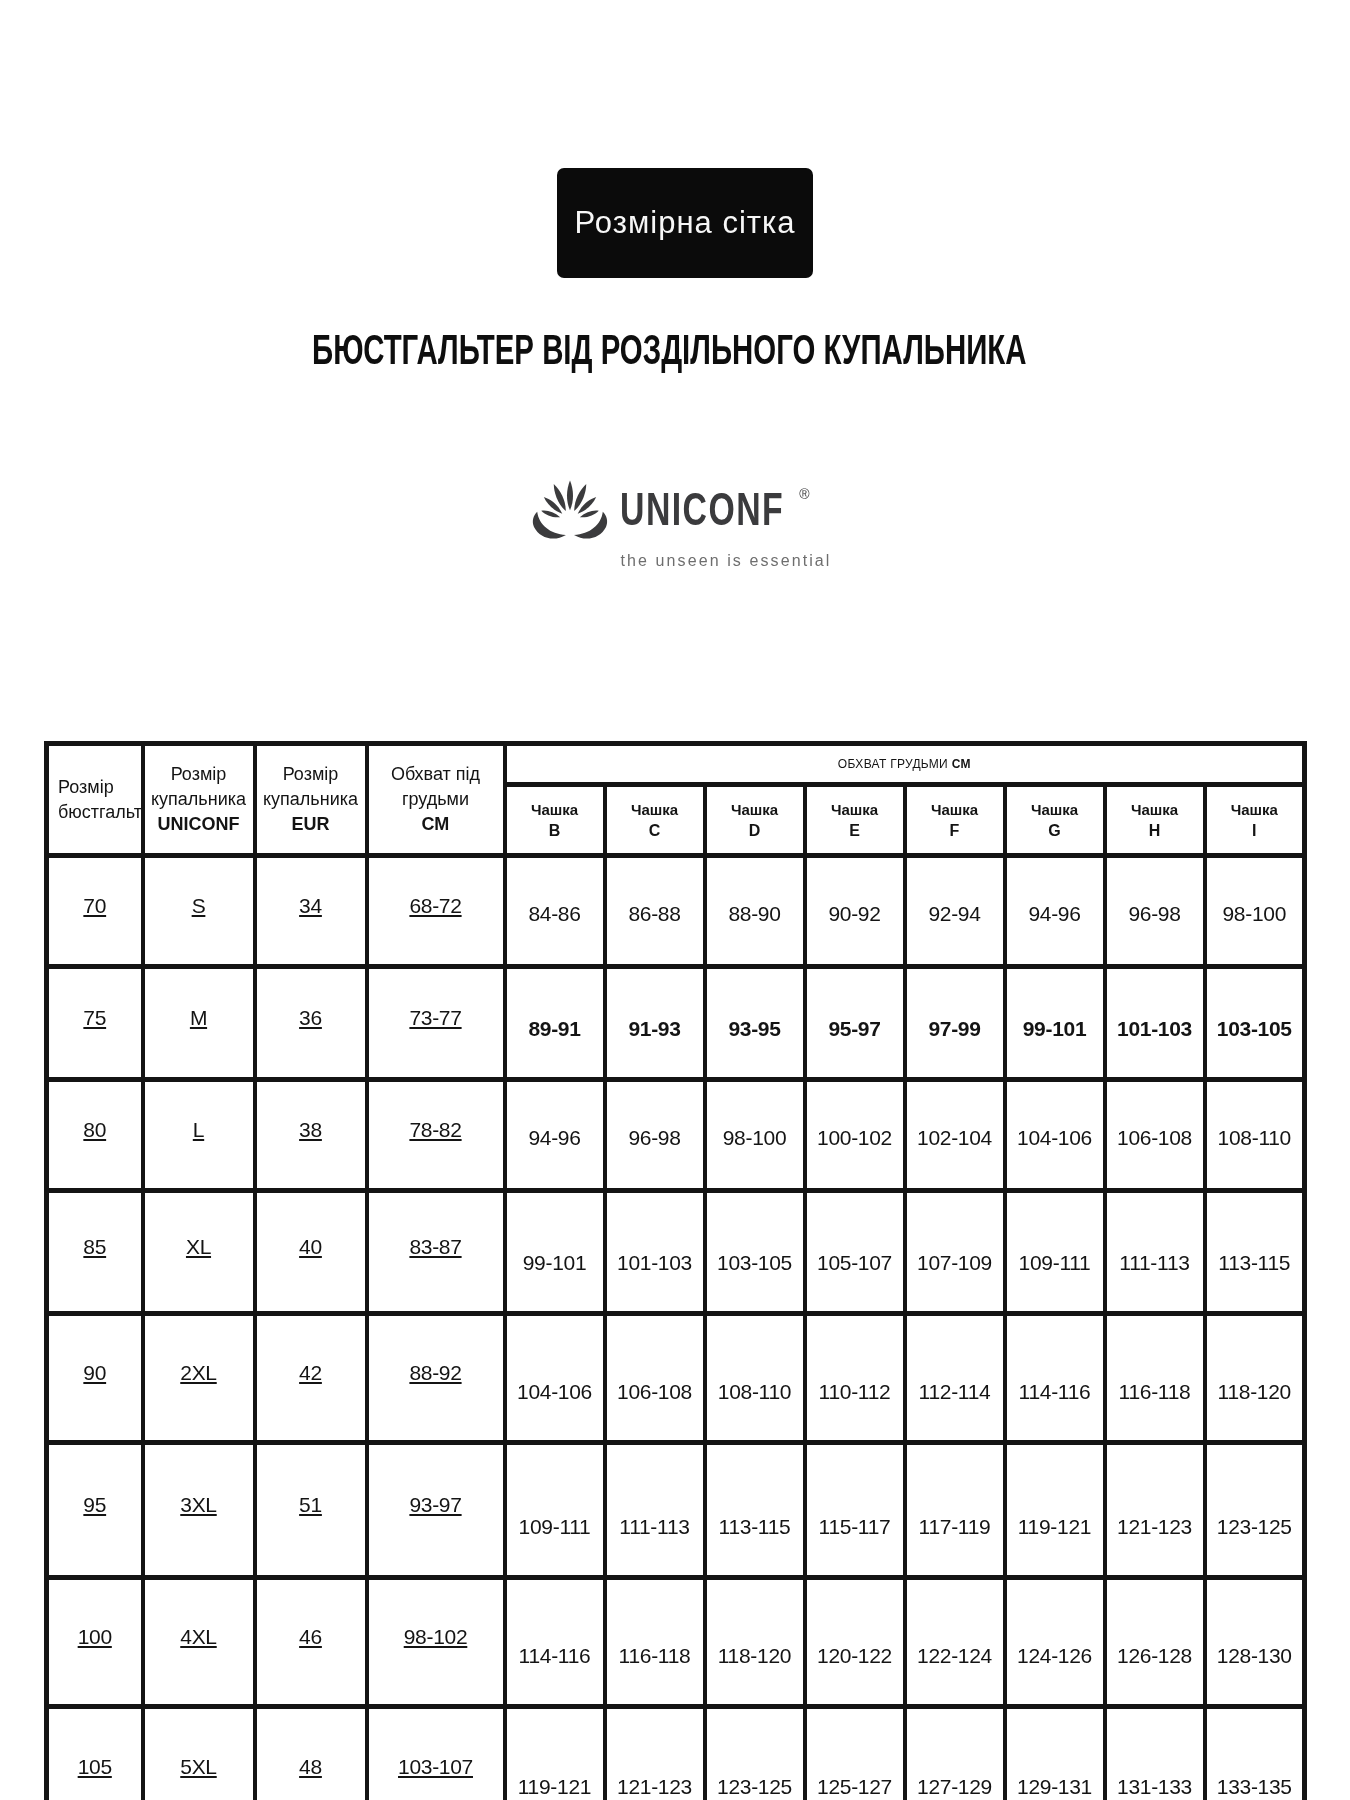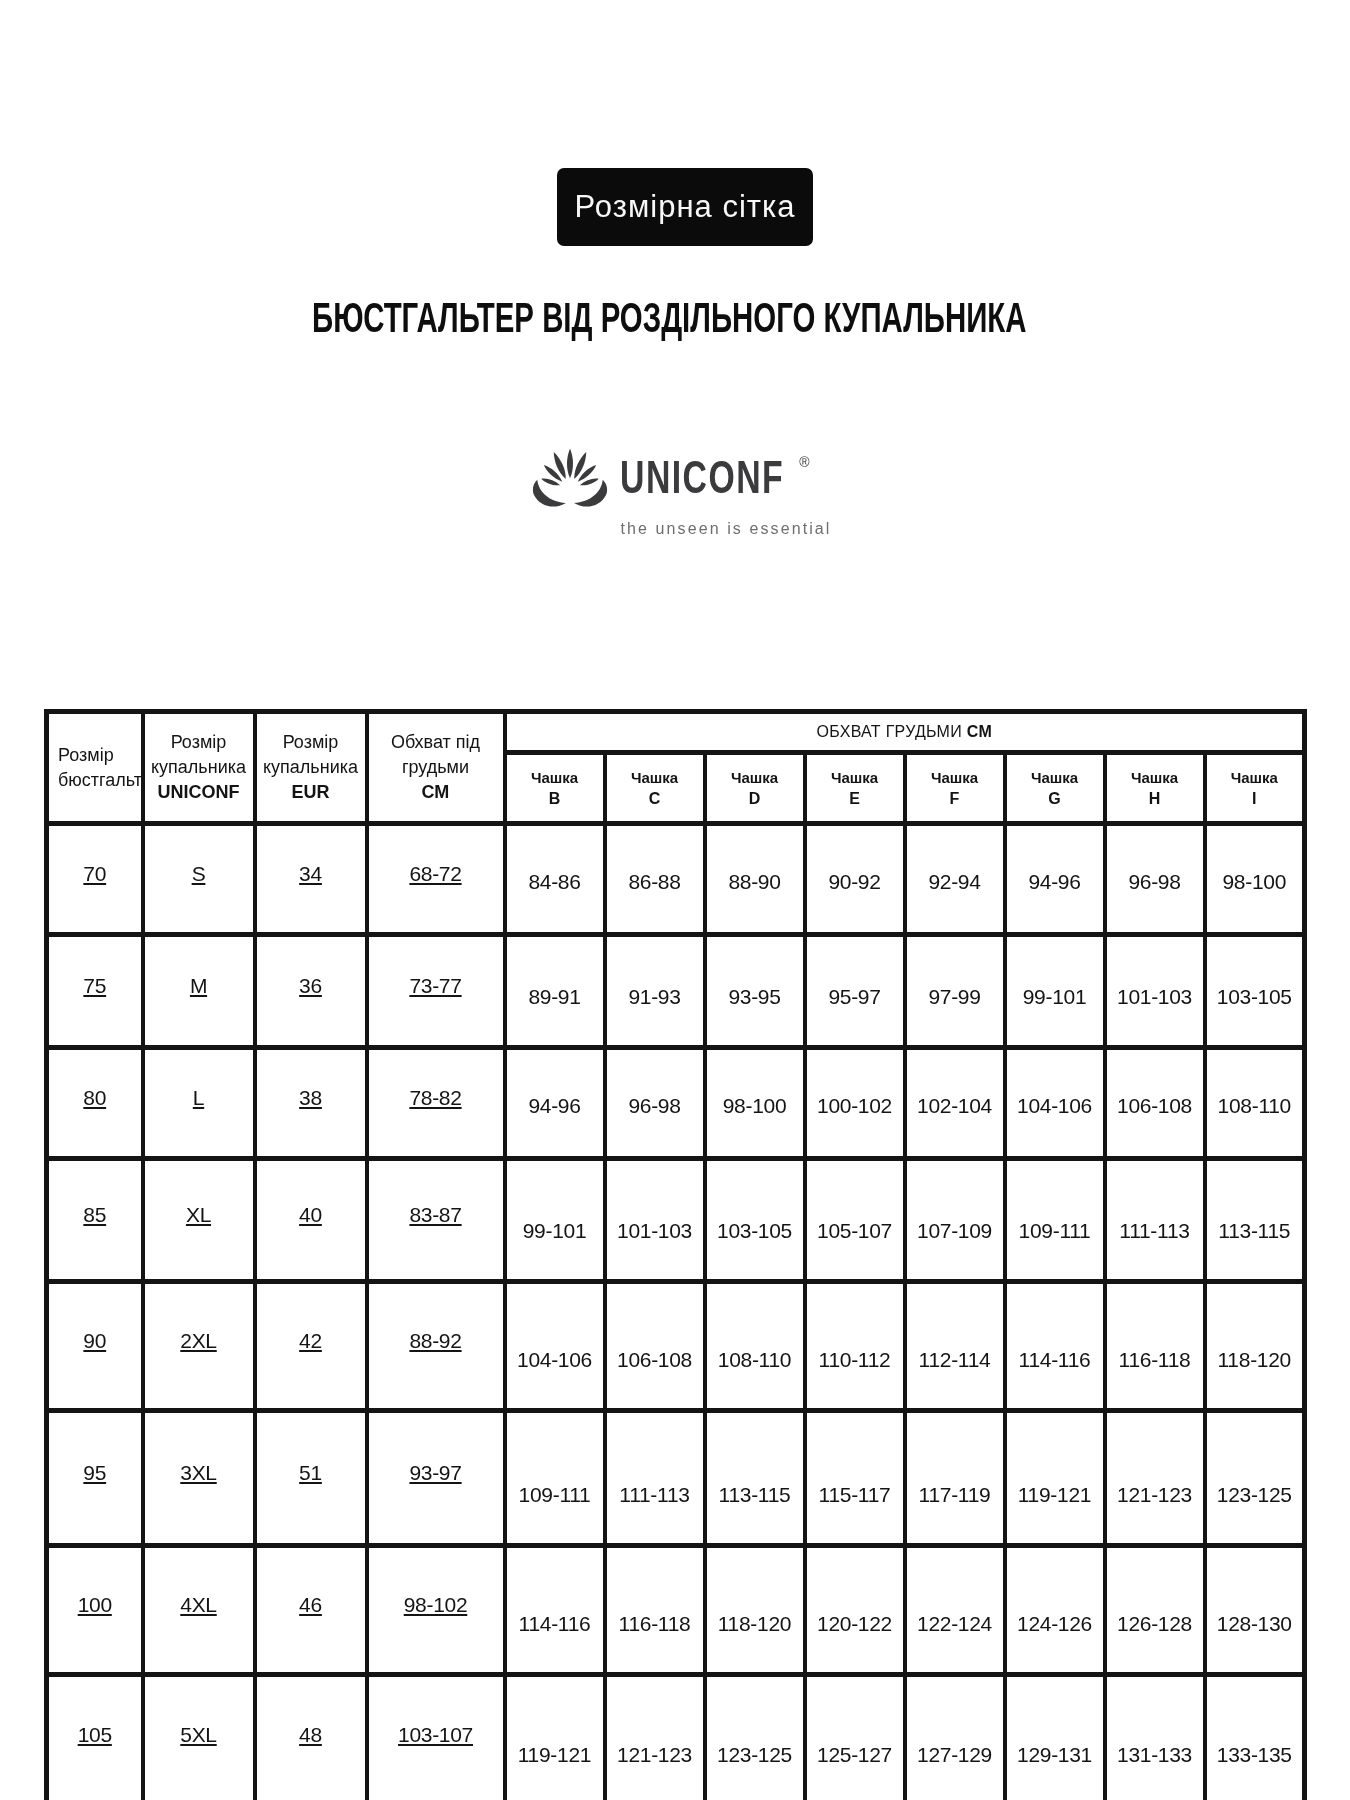--- a/index.html
+++ b/index.html
@@ -2,21 +2,21 @@
 <html><head>
 <meta charset="utf-8">
 <style>
   html,body{margin:0;padding:0;}
   body{
     width:1350px;height:1800px;background:#ffffff;overflow:hidden;
     font-family:"Liberation Sans","DejaVu Sans",sans-serif;color:#141414;
   }
   
   .badge{
-    width:256px;height:78px;background:#0b0b0b;border-radius:7px;
+    width:256px;height:110px;background:#0b0b0b;border-radius:7px;
     margin:168px auto 0 auto;position:relative;left:10px;
     display:flex;align-items:center;justify-content:center;
   }
   .badge-label{color:#f7f7f7;font-size:31px;letter-spacing:1px;white-space:nowrap;}
   
   .title-wrap{margin-top:48px;text-align:center;margin-left:48px;}
   .page-title{
     display:inline-block;font-weight:bold;font-size:42px;line-height:48px;
     transform:scaleX(.70);transform-origin:center;position:relative;left:-30px;
     white-space:nowrap;color:#0e0e0e;
@@ -39,28 +39,28 @@
     margin:180px 0 0 44px;border:5px solid #141414;
   }
   th,td{
     border:4px solid #141414;border-top-width:5px;border-bottom-width:5px;
     text-align:center;vertical-align:middle;padding:0;font-weight:normal;
     overflow:hidden;
   }
   .h-line{font-size:18px;line-height:25px;}
   .h-bold{font-weight:bold;}
   th.bra-head{text-align:left;padding-left:9px;}
-  th.bust-span{height:36px;font-size:16px;letter-spacing:.3px;margin-left:36px;}
+  th.bust-span{height:36px;font-size:12px;letter-spacing:.3px;margin-left:36px;}
   th.cup-head{height:66px;}
   .cup-lbl{font-size:15px;line-height:21px;font-weight:bold;}
   .cup-ltr{font-size:16px;font-weight:bold;line-height:22px;}
   tbody td{height:96px;font-size:21px;letter-spacing:-0.3px;}
   td.base{padding-bottom:10px;text-decoration:underline;}
   tbody tr:nth-child(1) td.cup{padding-top:6px;}
-  tbody tr:nth-child(2) td.cup{padding-top:12px;}
+  tbody tr:nth-child(2) td.cup{padding-top:12px;font-weight:bold;}
   tbody tr:nth-child(3) td.cup{padding-top:6px;}
   tbody tr:nth-child(4) td.cup{padding-top:22px;}
   tbody tr:nth-child(5) td.cup{padding-top:28px;}
   tbody tr:nth-child(6) td.cup{padding-top:34px;}
   tbody tr:nth-child(7) td.cup{padding-top:28px;}
   tbody tr:nth-child(8) td.cup{padding-top:30px;}
 </style>
 </head>
 <body>
 

